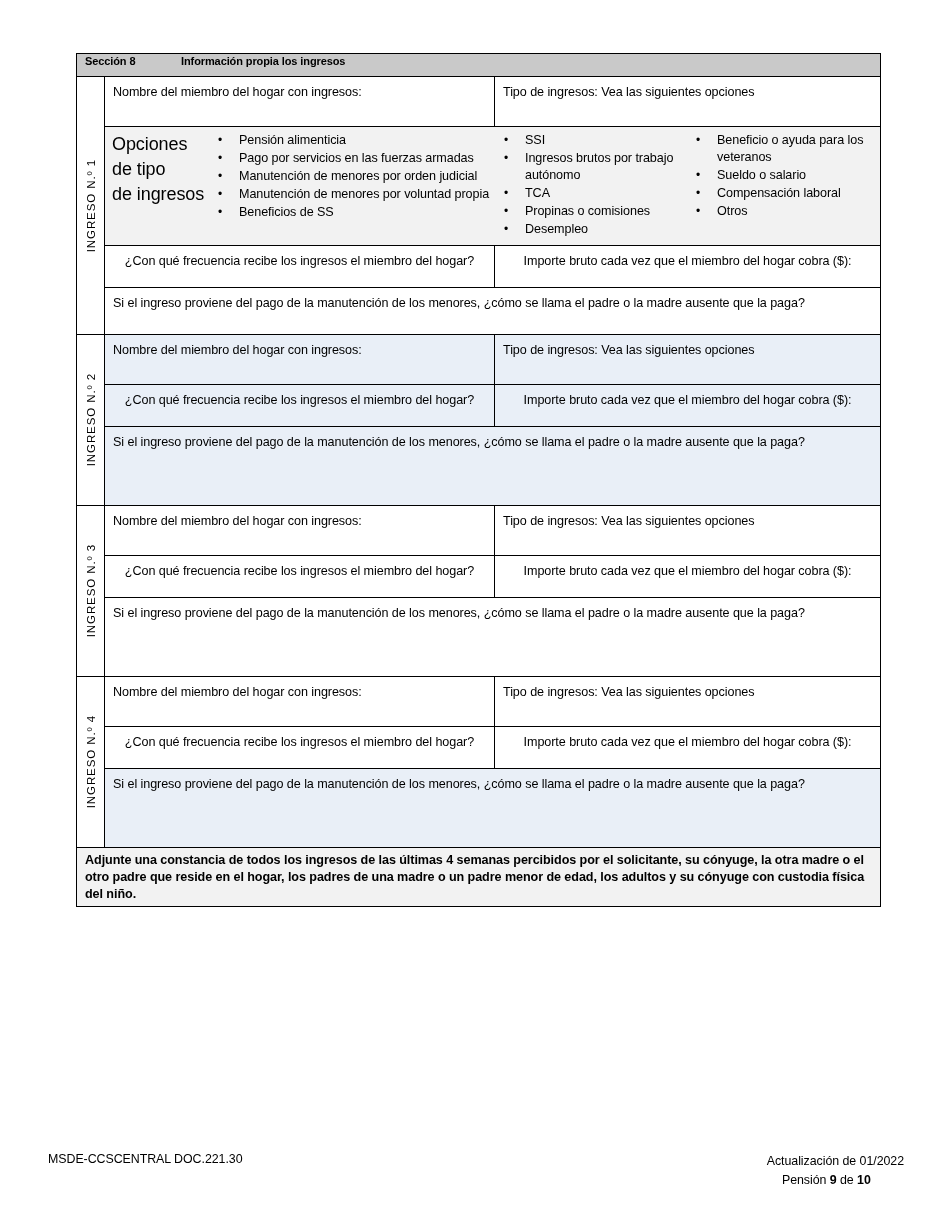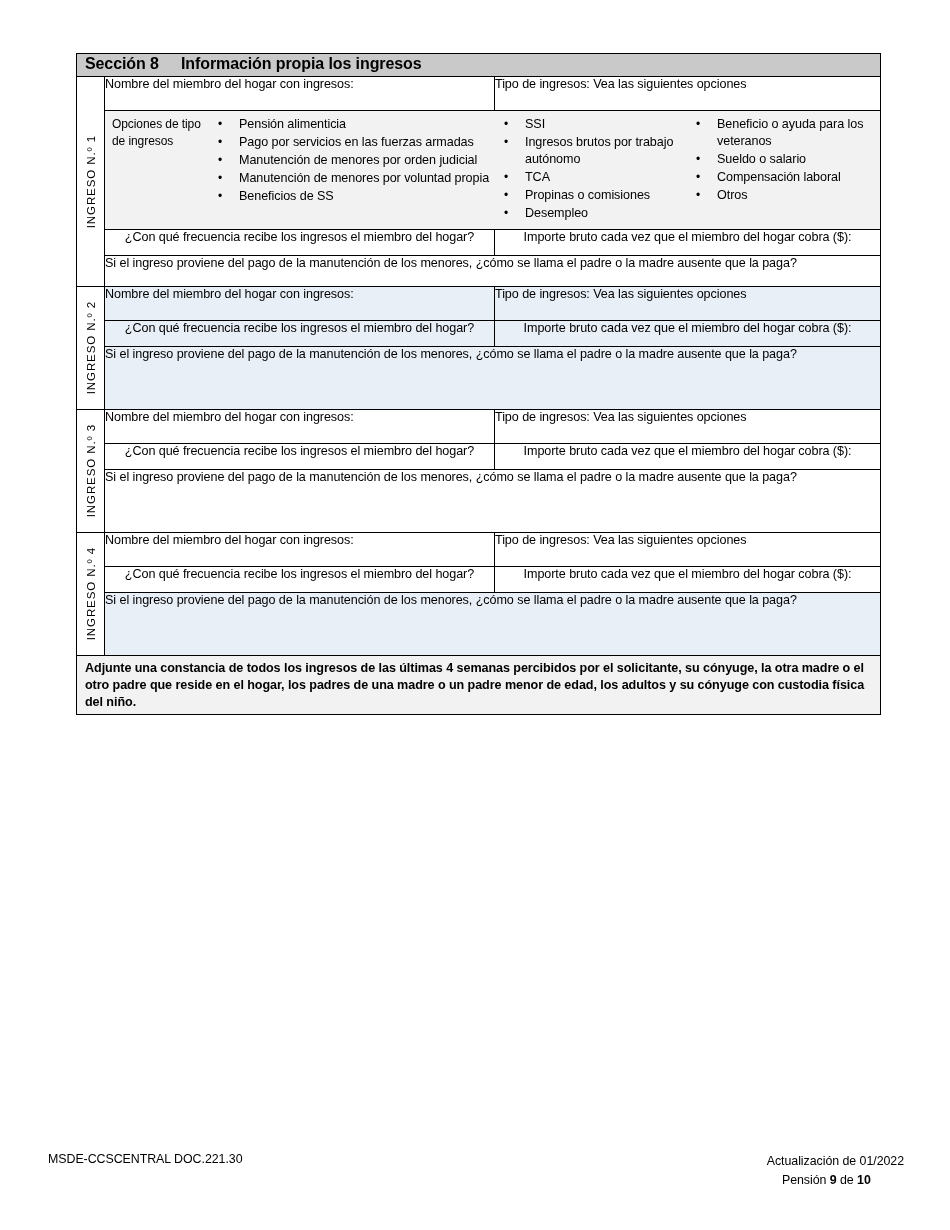--- a/index.html
+++ b/index.html
@@ -29,34 +29,34 @@
     position: absolute;
     left: 76px;
     top: 53px;
     width: 804px;
     border-collapse: collapse;
     table-layout: fixed;
   }
   .form-table td {
     border: 1px solid #000000;
     vertical-align: top;
-    padding: 0;
+    padding: 8px;
   }
 
   
   .section-head-cell {
     background: #c9c9c9;
     height: 19px;
     padding: 1px 0 2px 0 !important;
     border: 1px solid #000 !important;
   }
   .section-head-inner {
     display: flex;
     align-items: center;
-    font-size: 16px;
+    font-size: 11px;
     font-weight: bold;
     letter-spacing: -0.1px;
     padding-left: 8px;
   }
   .section-num { width: 96px; flex: 0 0 96px; }
   .section-title { flex: 1 1 auto; }
 
   
   .side-label {
     width: 28px;
@@ -96,21 +96,21 @@
     background: #f2f2f2;
     padding: 5px 0 6px 0 !important;
   }
   .options-grid {
     display: flex;
     align-items: flex-start;
     width: 100%;
   }
   .opt-label {
     flex: 0 0 100px;
-    font-size: 12px;
+    font-size: 18px;
     line-height: 1.38;
     padding-left: 7px;
     letter-spacing: -0.08px;
   }
   .opt-col {
     font-size: 12.6px;
     line-height: 1.38;
     letter-spacing: -0.08px;
   }
   .opt-col-a { flex: 0 0 286px; }

